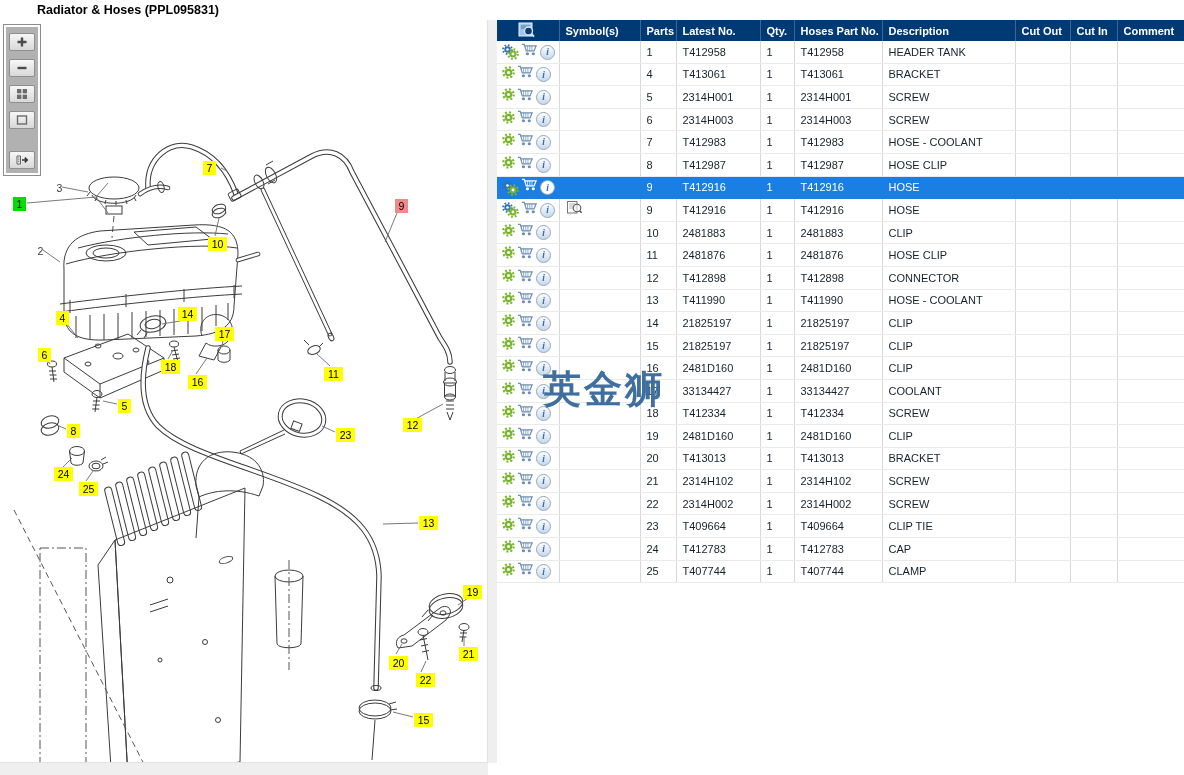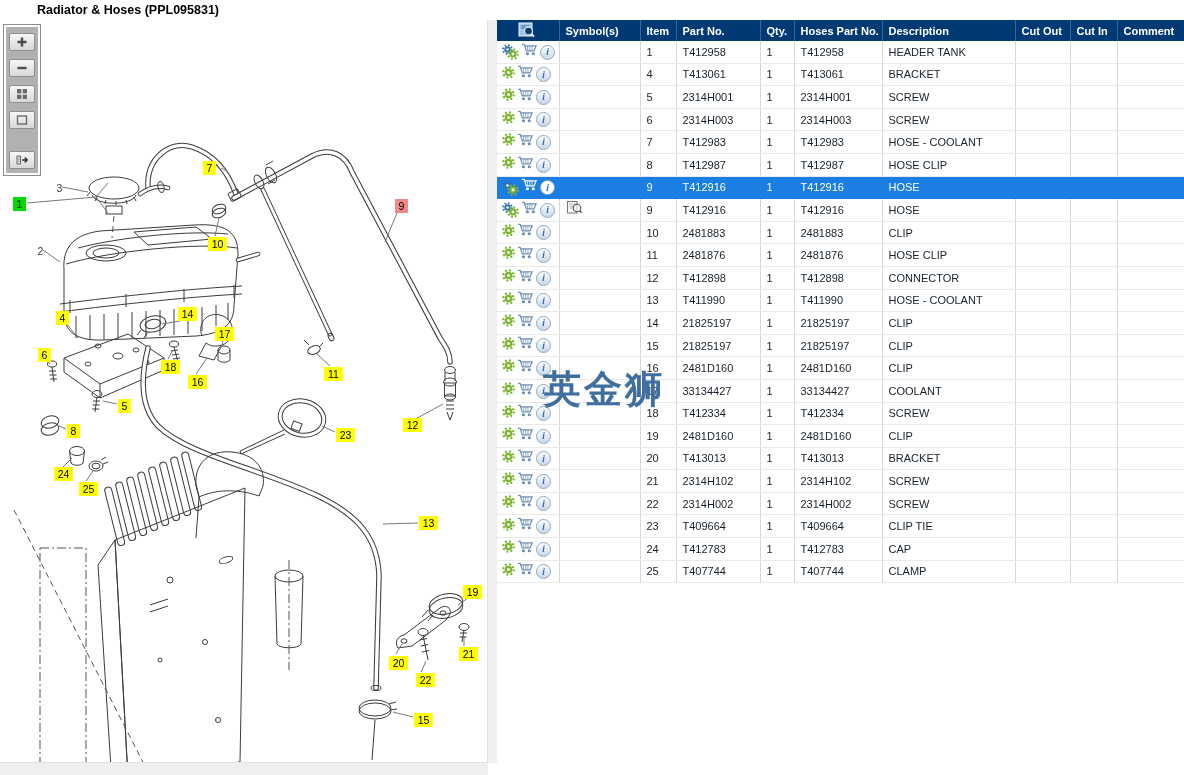--- a/index.html
+++ b/index.html
@@ -386,22 +386,22 @@
       </colgroup>
     <thead>
         <tr id="parts-head">
           <th><svg width="20" height="16" viewBox="0 0 20 16">
               <rect x="1" y="1" width="13" height="13" fill="#a4c6e6" stroke="#e8f2fc"></rect>
               <path d="M3 4 H12 M3 6 H12" stroke="#33608f" stroke-width="0.8"></path>
               <circle cx="10.5" cy="9" r="4" fill="#0d3d6e" stroke="#d9ebfb" stroke-width="1.3"></circle>
               <path d="M13.5 12 L16 14.6" stroke="#d9ebfb" stroke-width="1.9"></path>
             </svg></th>
           <th>Symbol(s)</th>
-          <th>Item</th>
-          <th>Part No.</th>
+          <th>Parts</th>
+          <th>Latest No.</th>
           <th>Qty.</th>
           <th>Hoses Part No.</th>
           <th>Description</th>
           <th>Cut Out</th>
           <th>Cut In</th>
           <th>Comment</th>
         </tr>
       </thead>
     <tbody id="parts-body">
         <tr class="">

